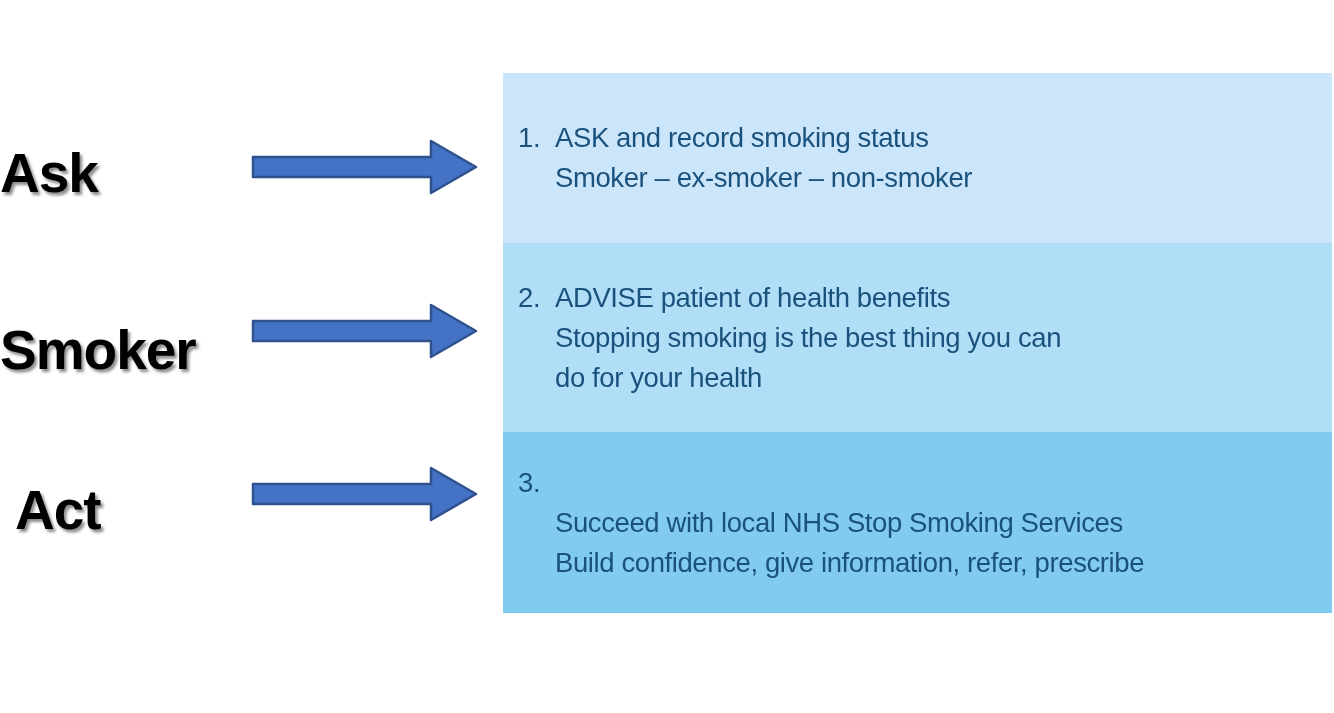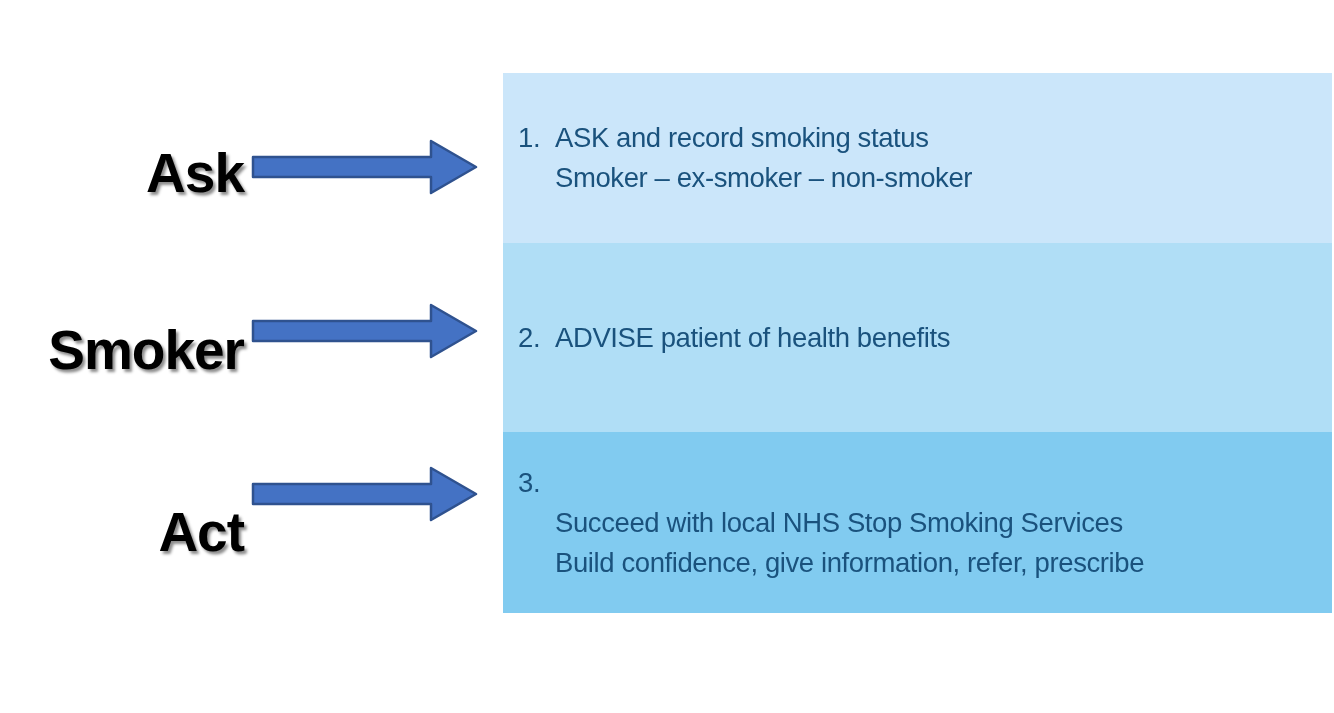--- a/index.html
+++ b/index.html
@@ -10,31 +10,31 @@
     background: var(--page-bg, #ffffff);
     overflow: hidden;
     font-family: "Liberation Sans", sans-serif;
   }
 
   
   .action-label {
     position: absolute;
     width: 244px;
     left: 0;
-    text-align: right;
+    text-align: left;
     font-size: 55px;
     font-weight: bold;
     line-height: 1;
     color: var(--label-color, #000);
     text-shadow: 2.5px 2.5px 3px rgba(0,0,0,0.45);
     letter-spacing: -1px;
   }
   .label-ask    { top: 146px; }
   .label-advise { top: 323px; }
-  .label-act    { top: 505px; }
+  .label-act    { top: 483px; margin-left: 15px; }
 
   
   .arrow {
     position: absolute;
     left: 251px;
     width: 228px;
     height: 58px;
   }
   .arrow polygon {
     fill: var(--arrow-fill, #4472c4);
@@ -107,20 +107,24 @@
       <div class="step-body">
         <div>Smoker – ex-smoker – non-smoker</div>
       </div>
     </div>
 
     <div class="step-box box-2">
       <div class="heading-line">
         <span class="step-number">2.</span>
         <span class="step-heading">ADVISE patient of health benefits</span>
       </div>
+      <div class="step-body">
+        <div>Stopping smoking is the best thing you can</div>
+        <div>do for your health</div>
+      </div>
     </div>
 
     <div class="step-box box-3">
       <div class="heading-line">
         <span class="step-number">3.</span>
       </div>
       <div class="step-body">
         <div>Succeed with local NHS Stop Smoking Services</div>
         <div>Build confidence, give information, refer, prescribe</div>
       </div>

